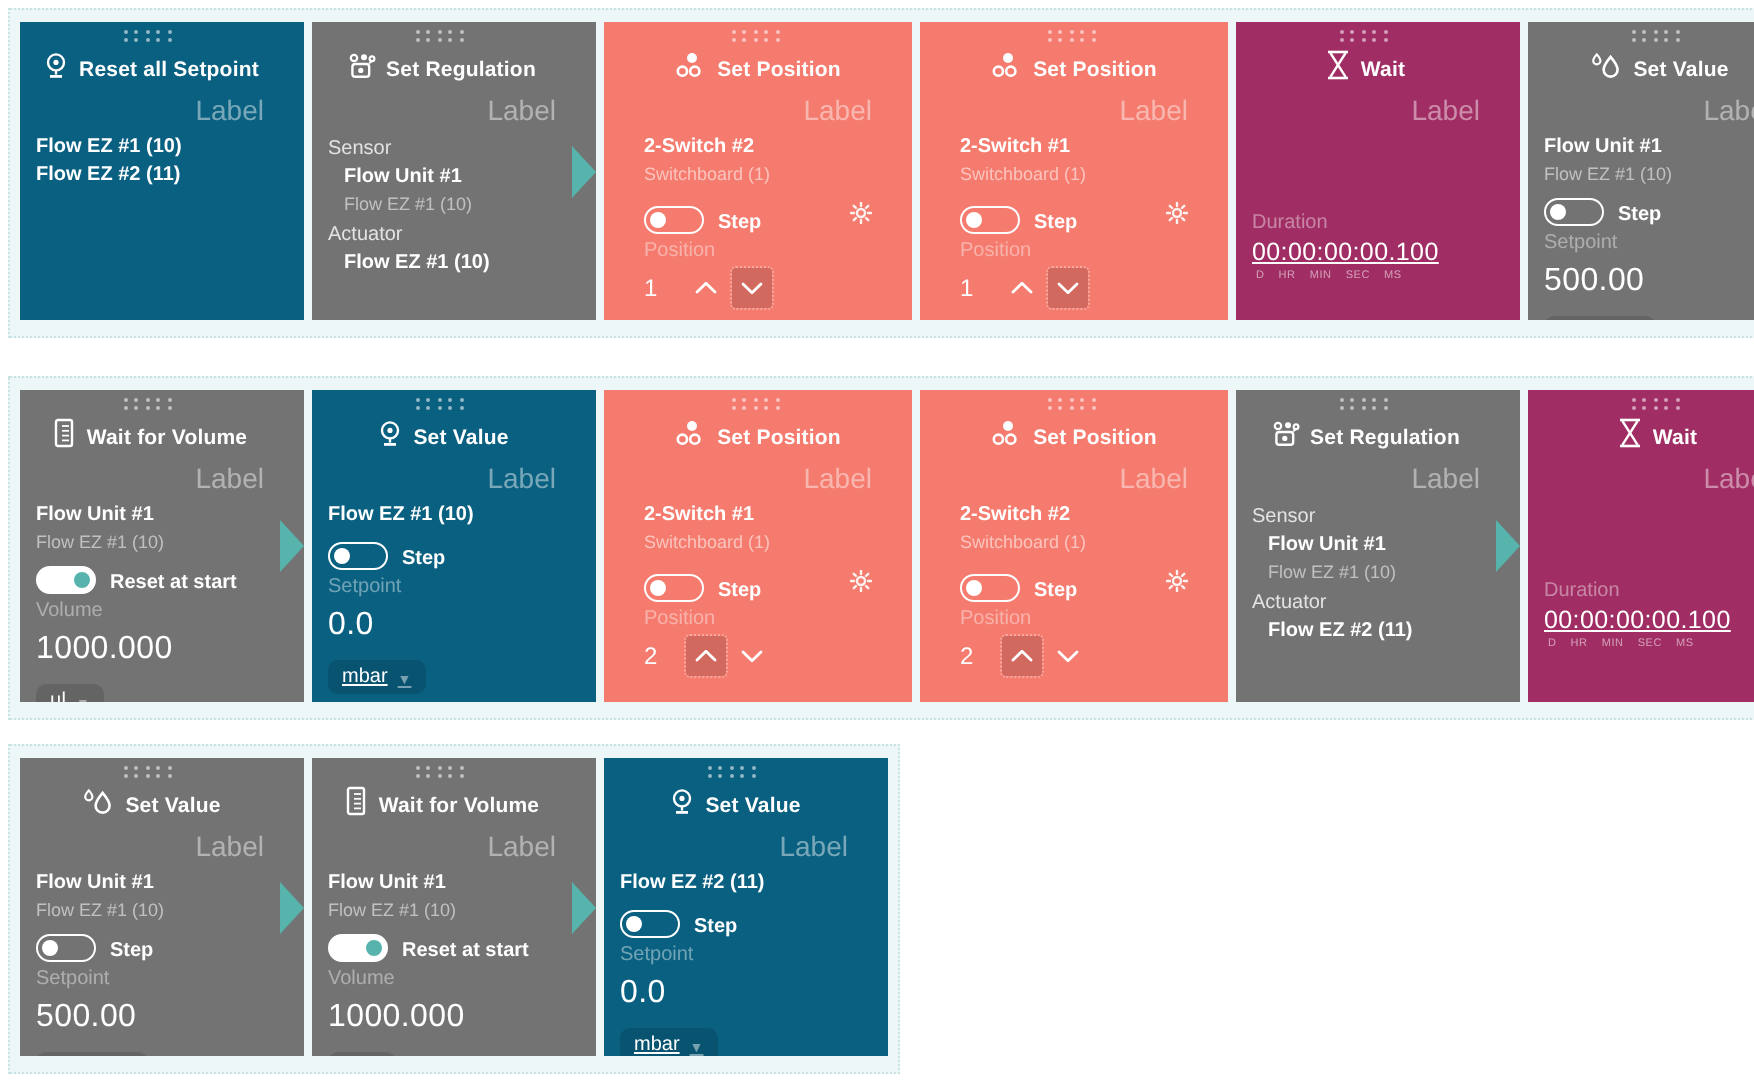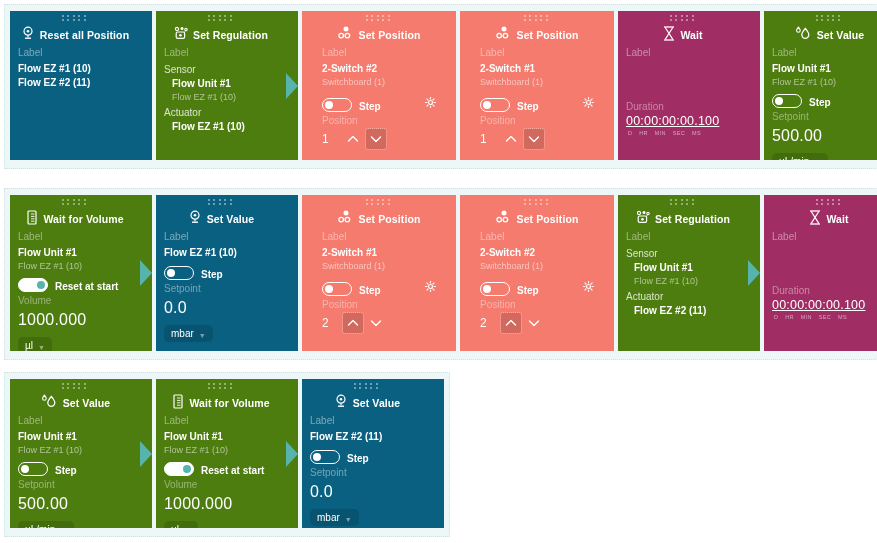--- a/index.html
+++ b/index.html
@@ -52,21 +52,21 @@
     width: 0; height: 0;
     margin-top: -13px;
     border-top: 13px solid transparent;
     border-bottom: 13px solid transparent;
     border-left: 12px solid currentColor;
   }
 
   
   .t-darkteal  { background: #0a6080; }
   .t-darkteal  .conn { color: #0a6080; }
-  .t-teal      { background: #4d7c0f; }
+  .t-teal      { background: #737373; }
   .t-teal      .conn { color: #56b4ad; }
   .t-salmon    { background: #f47b6e; padding-left: 12px; }
   .t-salmon    .conn { color: #f47b6e; }
   .t-magenta   { background: #a02d63; }
   .t-magenta   .conn { color: #a02d63; }
 
   
   .grip {
     position: absolute;
     left: 50%; top: 4px;
@@ -90,22 +90,22 @@
     height: 18px;
   }
   .hdr .ic { flex: 0 0 auto; display: block; }
   .hdr .ttl {
     font-size: 10.5px;
     font-weight: bold;
     letter-spacing: .1px;
     white-space: nowrap;
   }
   .lbl {
-    text-align: left;
-    font-size: 10px;
+    text-align: right;
+    font-size: 14px;
     color: rgba(255,255,255,.45);
     margin-top: 3px;
     margin-bottom: 4px;
   }
 
   
   .body { margin-top: 2px; }
   .strong { font-size: 10px; font-weight: bold; line-height: 14px; white-space: nowrap; }
   .sub    { font-size: 9px;  color: rgba(255,255,255,.55); line-height: 12px; white-space: nowrap; }
   .sect   { font-size: 10px; color: rgba(255,255,255,.80); line-height: 15px; margin-top: 2px; }
@@ -140,20 +140,21 @@
   
   .pill {
     display: inline-flex;
     align-items: flex-end;
     gap: 5px;
     background: rgba(0,0,0,.13);
     border-radius: 5px;
     padding: 3px 7px;
     margin-top: 5px;
     font-size: 10px;
+    text-decoration: underline;
   }
   .pill .cv { opacity: .45; font-size: 7px; }
 
   
   .spin { display: flex; align-items: center; gap: 3px; margin-top: 1px; }
   .spin .num { font-size: 12px; width: 18px; }
   .spin .arw {
     width: 20px; height: 20px;
     display: flex; align-items: center; justify-content: center;
     border-radius: 2px;
@@ -192,21 +193,21 @@
             <i></i>
             <i></i>
           </div>
           <div class="hdr">
             <span class="ic"><svg xmlns="http://www.w3.org/2000/svg" width="14" height="14" viewBox="0 0 14 14">
                 <circle cx="7" cy="5.2" r="4" fill="none" stroke="#fff" stroke-width="1.2"></circle>
                 <circle cx="7" cy="5.2" r="1.3" fill="#fff"></circle>
                 <line x1="7" y1="9.2" x2="7" y2="11.3" stroke="#fff" stroke-width="1.2"></line>
                 <line x1="4" y1="12.2" x2="10" y2="12.2" stroke="#fff" stroke-width="1.4"></line>
               </svg></span>
-            <span class="ttl">Reset all Position</span>
+            <span class="ttl">Reset all Setpoint</span>
           </div>
           <div class="lbl">Label</div>
           <div class="body">
             <div class="strong">Flow EZ #1 (10)</div>
             <div class="strong">Flow EZ #2 (11)</div>
           </div>
         </div>
         <div class="conn"></div>
       </div>
       <div class="step-wrap t-teal">

